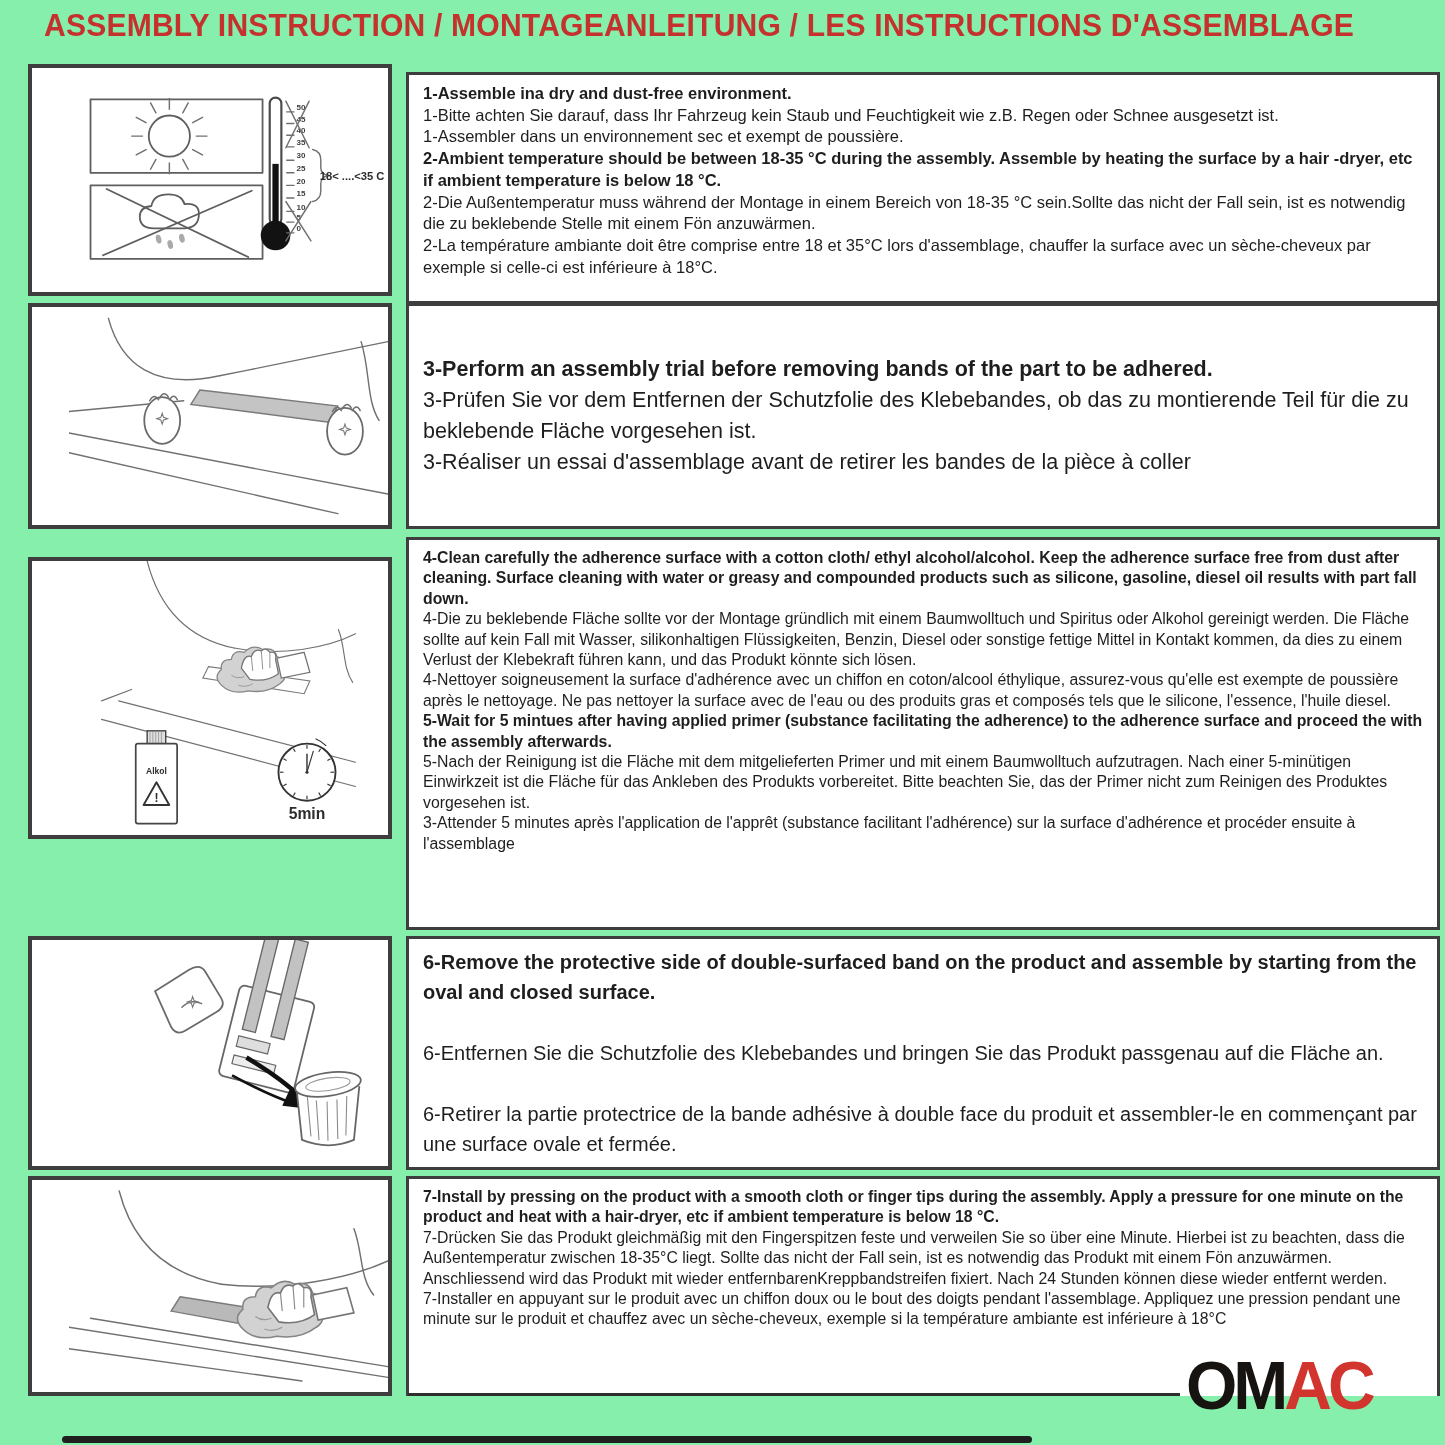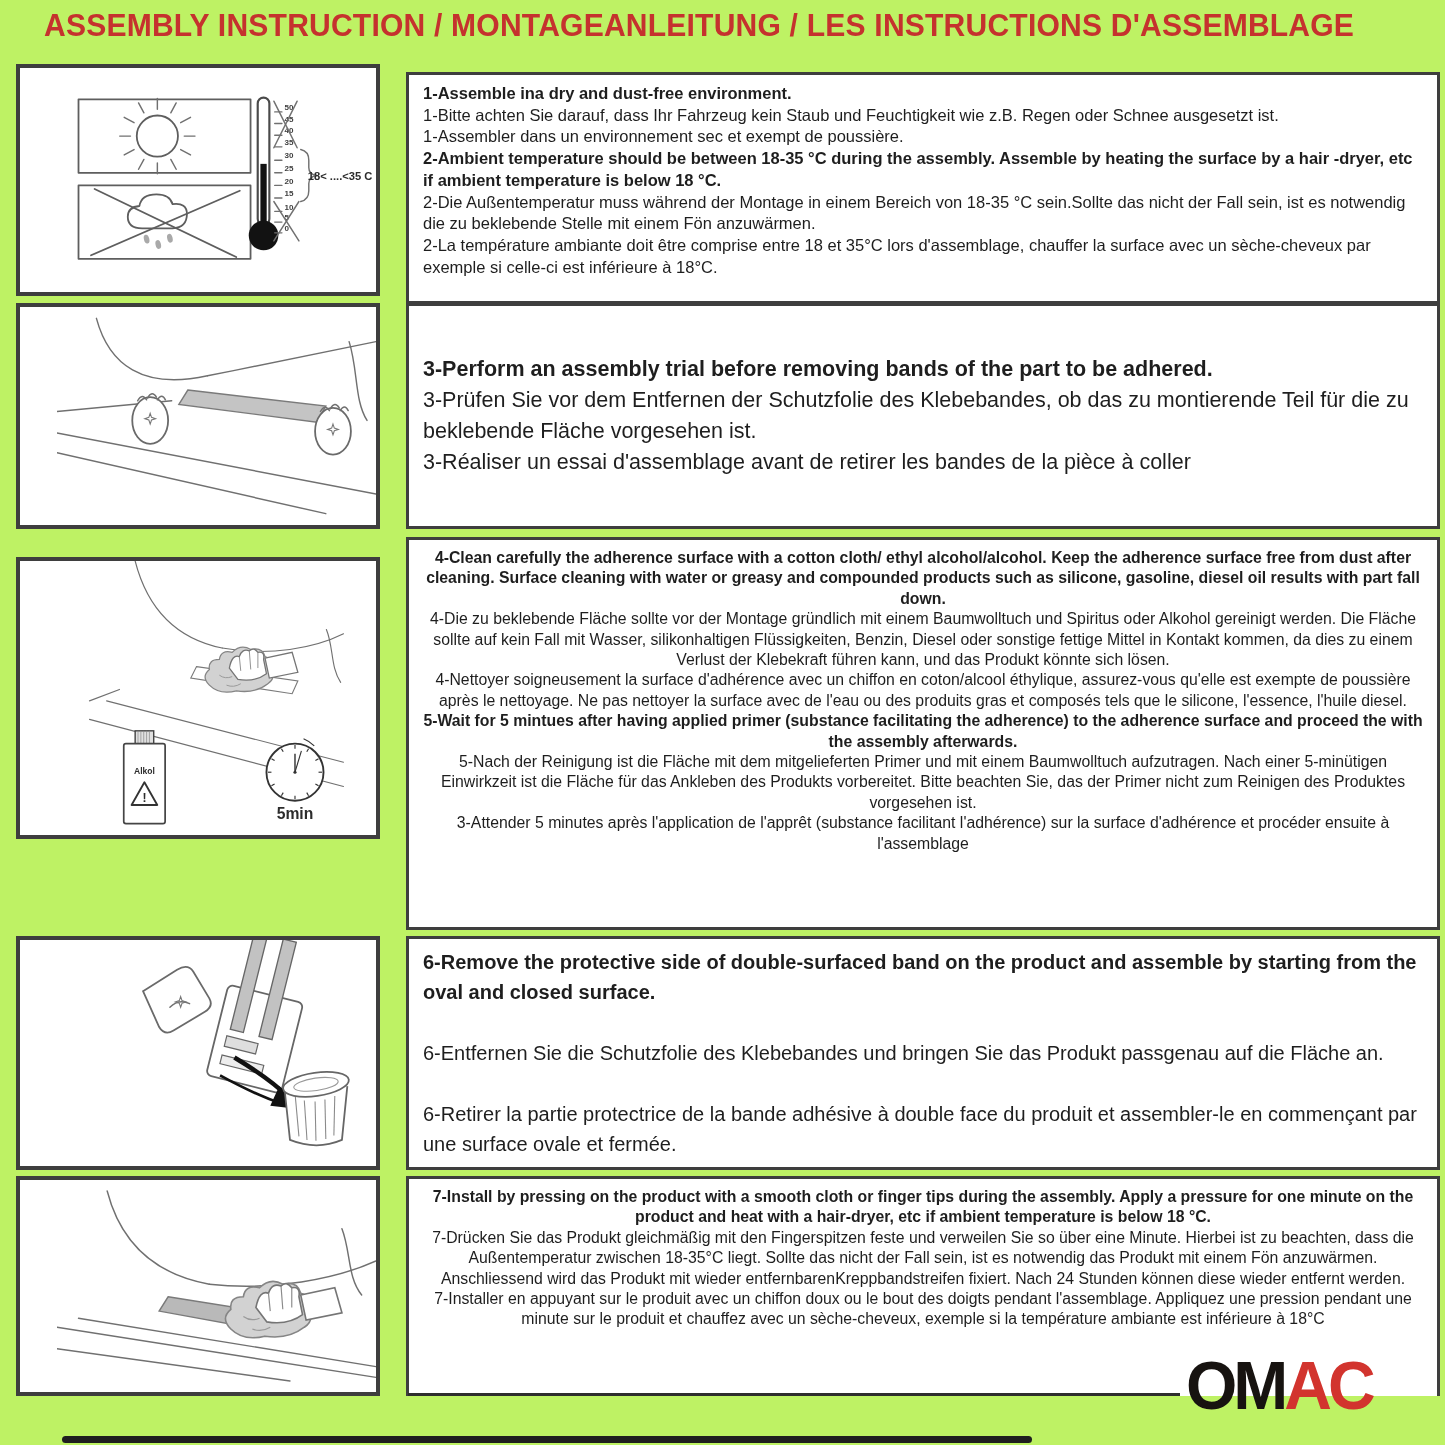--- a/index.html
+++ b/index.html
@@ -1,29 +1,29 @@
 <!DOCTYPE html>
 <html><head>
 <meta charset="utf-8">
 <style>
   html,body{margin:0;padding:0;background:#ffffff;}
-  .page{position:relative;width:1445px;height:1445px;background:#bef264;
+  .page{position:relative;width:1445px;height:1445px;background:#86efac;
         font-family:"Liberation Sans",sans-serif;color:#1e1e1e;overflow:hidden;}
   .title{position:absolute;left:44px;top:8px;margin:0;font-size:31px;font-weight:700;
          color:#c5322e;white-space:nowrap;letter-spacing:.2px;transform:scaleX(.97);transform-origin:left center;}
-  .illus{position:absolute;left:16px;width:364px;border:4px solid #3e3e3e;background:#fff;box-sizing:border-box;padding-left:37px;}
+  .illus{position:absolute;left:28px;width:364px;border:4px solid #3e3e3e;background:#fff;box-sizing:border-box;padding-left:37px;}
   .illus svg{display:block;width:100%;height:100%;}
   .tbox{position:absolute;left:406px;width:1034px;border:3px solid #3e3e3e;background:#fff;
         box-sizing:border-box;padding:8px 14px;}
   .tbox p{margin:0;}
   .b{font-weight:700;}
   .gap{margin-top:17px;}
   .size-a p{font-size:16.5px;line-height:21.7px;}
   .size-b p{font-size:21.5px;line-height:31px;}
-  .size-c p{font-size:15.8px;line-height:20.4px;text-align:center;}
+  .size-c p{font-size:15.8px;line-height:20.4px;}
   .size-d p{font-size:20px;line-height:30px;}
   .vcenter{display:flex;flex-direction:column;justify-content:center;}
   .nobottom{border-bottom:none;}
   .bottom-line{position:absolute;left:408px;top:1393px;width:772px;height:3px;background:#2e2e2e;}
   .logo{position:absolute;left:1186px;top:1352px;font-weight:700;font-size:66px;line-height:1;
         letter-spacing:-4px;white-space:nowrap;transform:scaleY(1.04);}
   .logo .blk{color:#171310;}
   .logo .red{color:#d2342e;}
   .bottom-bar{position:absolute;left:62px;top:1436px;width:970px;height:7px;background:#1f1f1f;border-radius:4px;}
   

